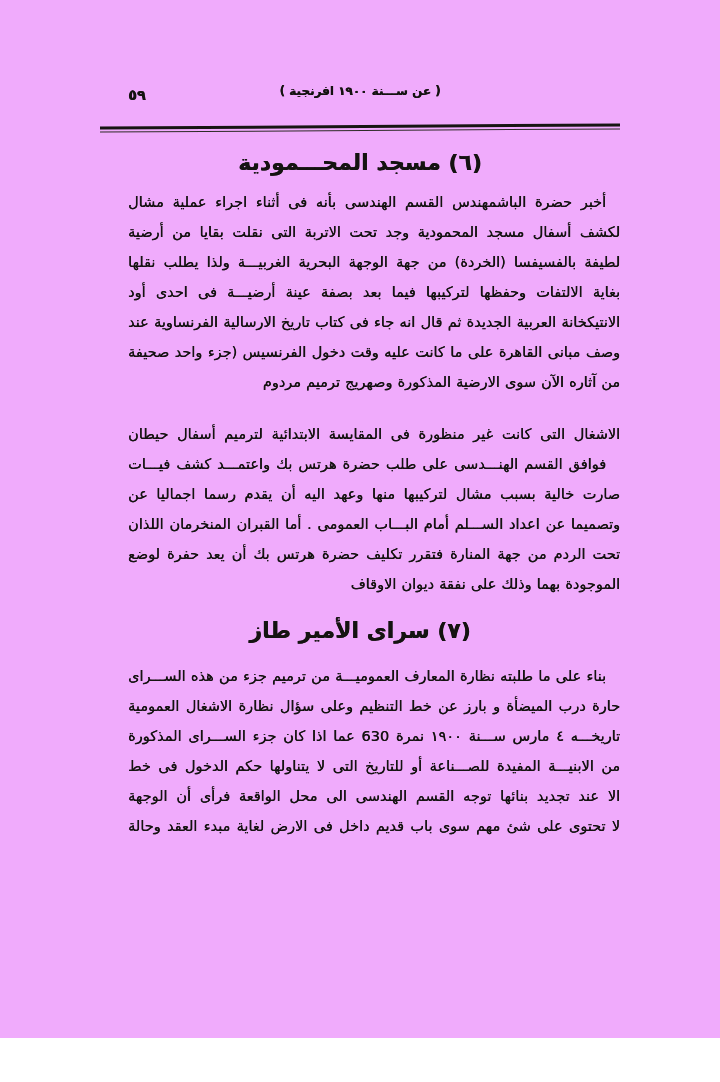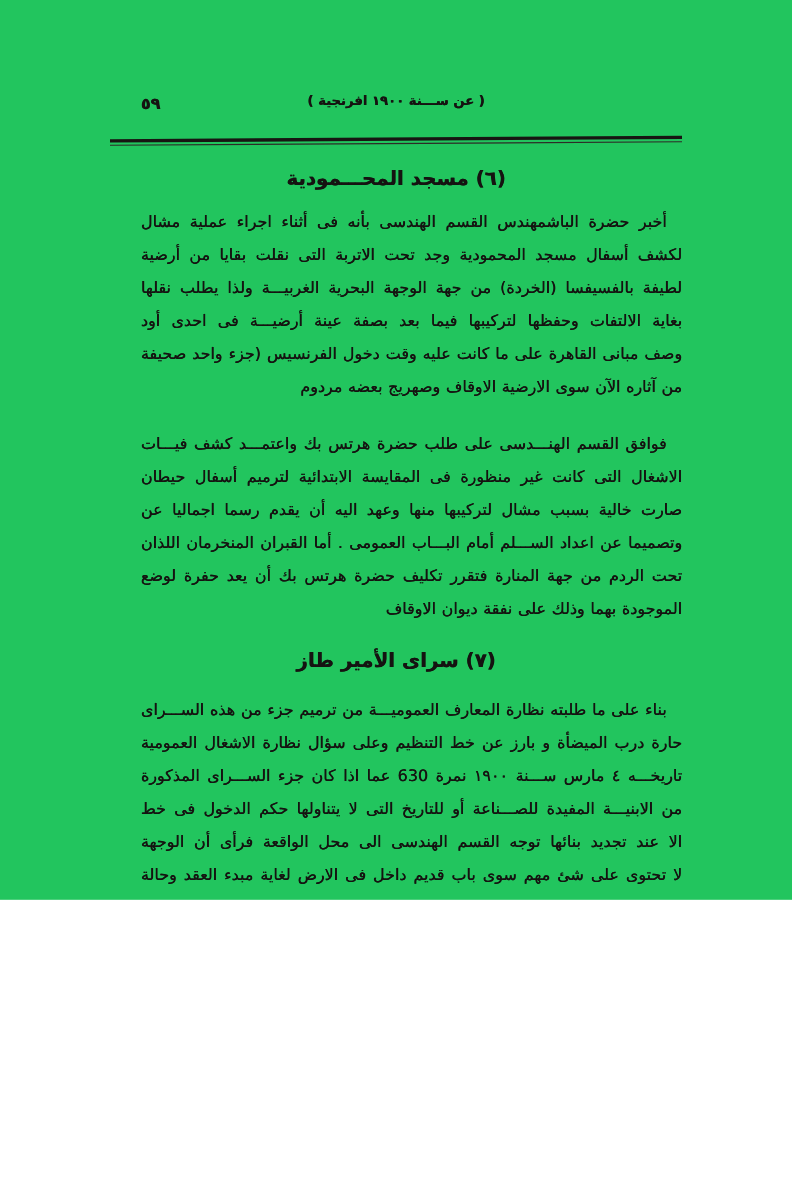--- a/index.html
+++ b/index.html
@@ -6,23 +6,23 @@
   html, body {
     width: 720px;
     height: 1082px;
     background: #ffffff;
     font-family: "DejaVu Sans", sans-serif;
     color: #151311;
   }
   .page {
     position: relative;
     width: 720px;
-    height: 818px;
+    height: 1038px;
     overflow: hidden;
-    background: #22c55e;
+    background: #f0abfc;
   }
   .content {
     position: absolute;
     left: 100px;
     top: 0;
     width: 520px;
   }
   .header-row {
     position: relative;
     margin-top: 84px;
@@ -47,21 +47,21 @@
   .rule {
     margin-top: 17px;
     height: 6px;
     border-top: 3px solid #171512;
     border-bottom: 1px solid #2e2b27;
     transform: rotate(-0.35deg);
   }
   .section-heading {
     direction: rtl;
     text-align: center;
-    font-size: 18px;
+    font-size: 22px;
     line-height: 28px;
     font-weight: bold;
     margin-top: 18px;
     text-shadow: 0.4px 0 0 currentColor;
   }
   .section-heading.second { margin-top: 18px; }
   .para {
     direction: rtl;
     font-size: 14.5px;
     line-height: 30px;
@@ -94,27 +94,28 @@
 
     <div class="rule"></div>
 
     <h2 class="section-heading">(٦) مسجد المحـــمودية</h2>
 
     <div class="para p1">
       <div class="line first">أخبر حضرة الباشمهندس القسم الهندسى بأنه فى أثناء اجراء عملية مشال الاتربة</div>
       <div class="line">لكشف أسفال مسجد المحمودية وجد تحت الاتربة التى نقلت بقايا من أرضية</div>
       <div class="line">لطيفة بالفسيفسا (الخردة) من جهة الوجهة البحرية الغربيـــة ولذا يطلب نقلها</div>
       <div class="line">بغاية الالتفات وحفظها لتركيبها فيما بعد بصفة عينة أرضيـــة فى احدى أود</div>
+      <div class="line">الانتيكخانة العربية الجديدة ثم قال انه جاء فى كتاب تاريخ الارسالية الفرنساوية عند</div>
       <div class="line">وصف مبانى القاهرة على ما كانت عليه وقت دخول الفرنسيس (جزء واحد صحيفة 56)</div>
-      <div class="line last">من آثاره الآن سوى الارضية الاوقاف وصهريج بعضه مردوم</div>
+      <div class="line last">من آثاره الآن سوى الارضية المذكورة وصهريج ترميم مردوم</div>
     </div>
 
     <div class="para p2">
+      <div class="line">الاشغال التى كانت غير منظورة فى المقايسة الابتدائية لترميم أسفال حيطان المسجد</div>
       <div class="line first">فوافق القسم الهنـــدسى على طلب حضرة هرتس بك واعتمـــد كشف فيـــات</div>
-      <div class="line">الاشغال التى كانت غير منظورة فى المقايسة الابتدائية لترميم أسفال حيطان المسجد</div>
       <div class="line">صارت خالية بسبب مشال لتركيبها منها وعهد اليه أن يقدم رسما اجماليا عن المصبعات</div>
       <div class="line">وتصميما عن اعداد الســـلم أمام البـــاب العمومى . أما القبران المنخرمان اللذان ظهرا</div>
       <div class="line">تحت الردم من جهة المنارة فتقرر تكليف حضرة هرتس بك أن يعد حفرة لوضع العظام</div>
       <div class="line last">الموجودة بهما وذلك على نفقة ديوان الاوقاف</div>
     </div>
 
     <h2 class="section-heading second">(٧) سراى الأمير طاز</h2>
 
     <div class="para p3">
       <div class="line first">بناء على ما طلبته نظارة المعارف العموميـــة من ترميم جزء من هذه الســـراى واقع على</div>

